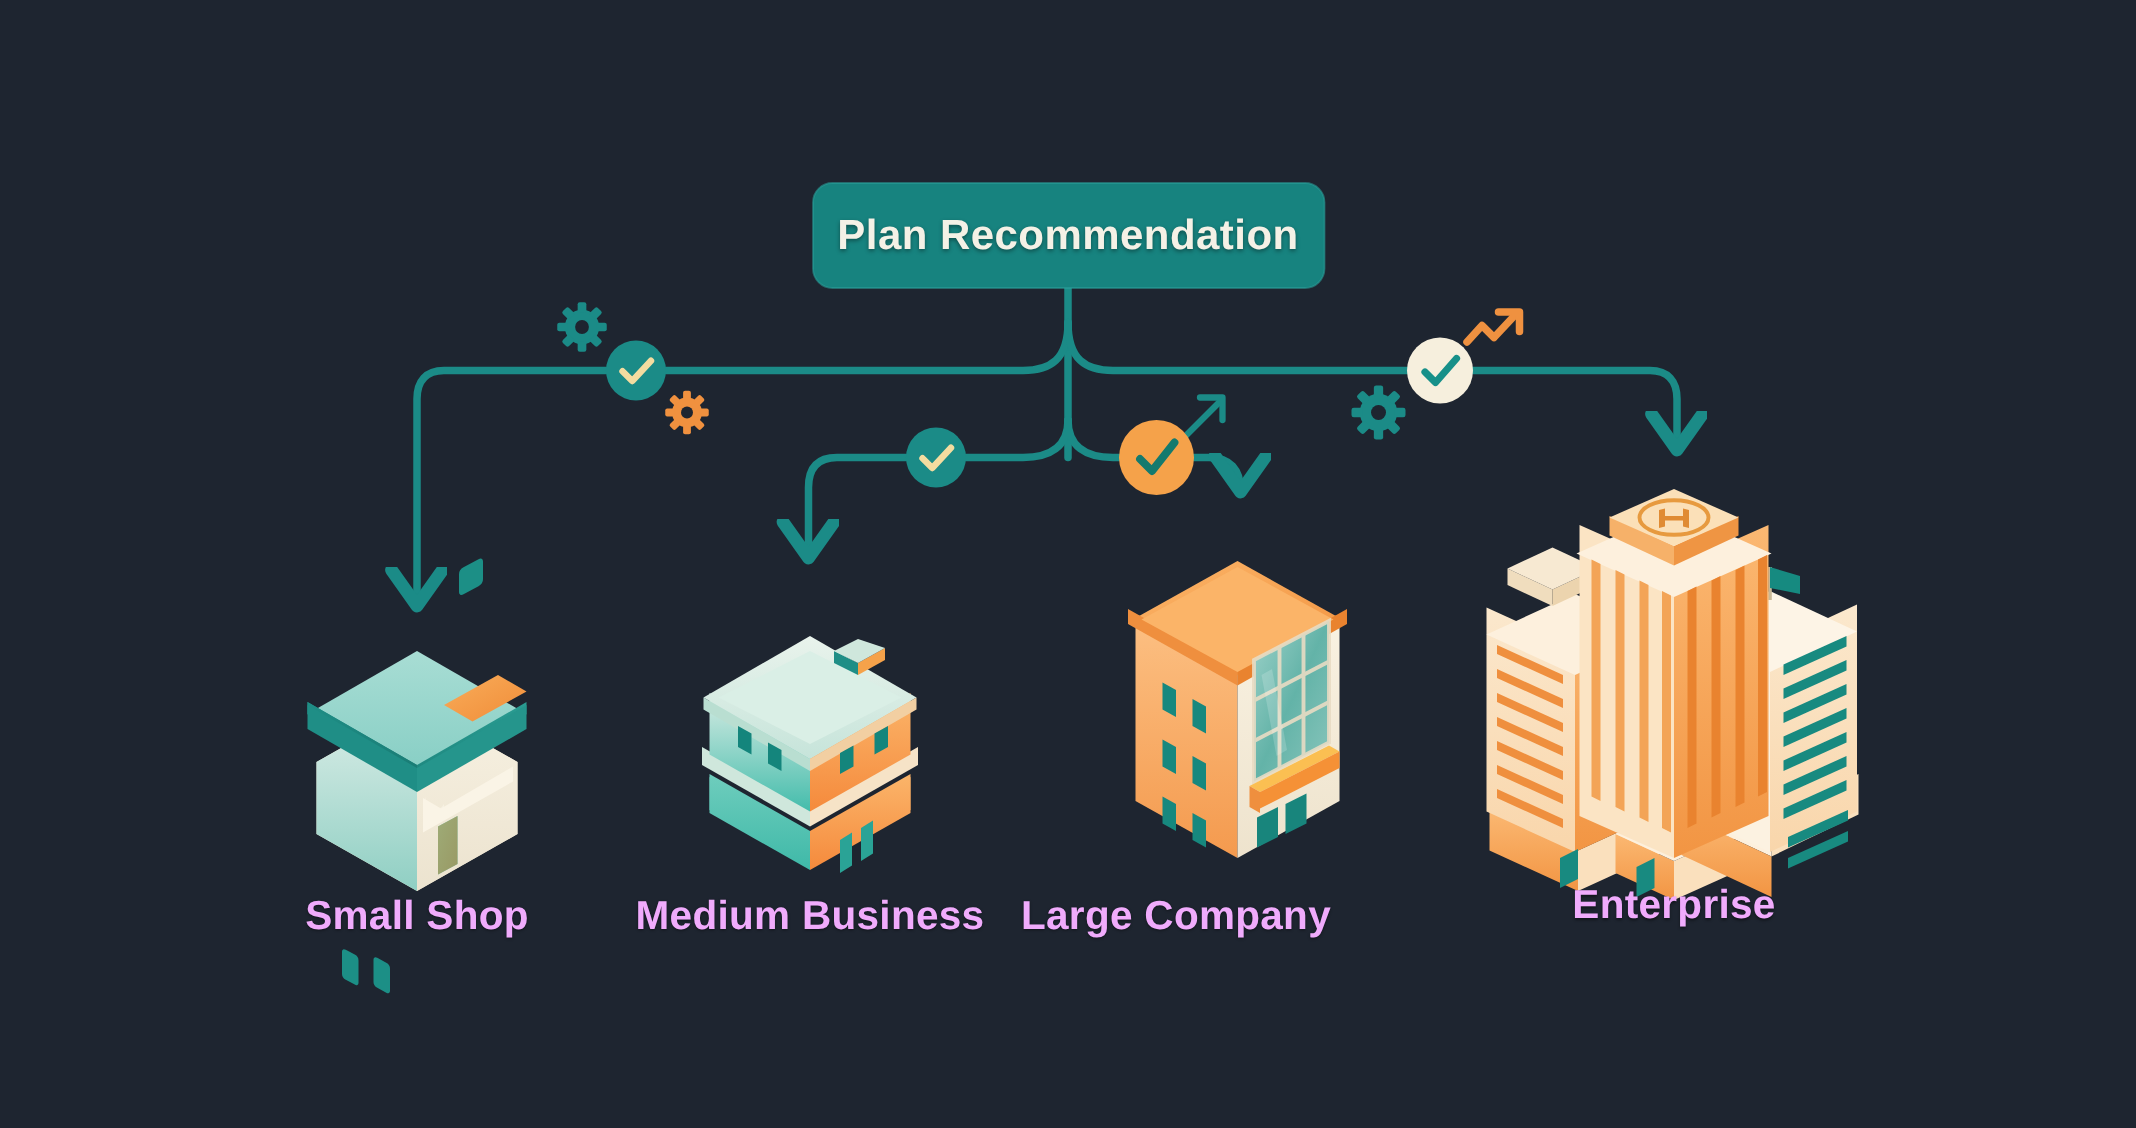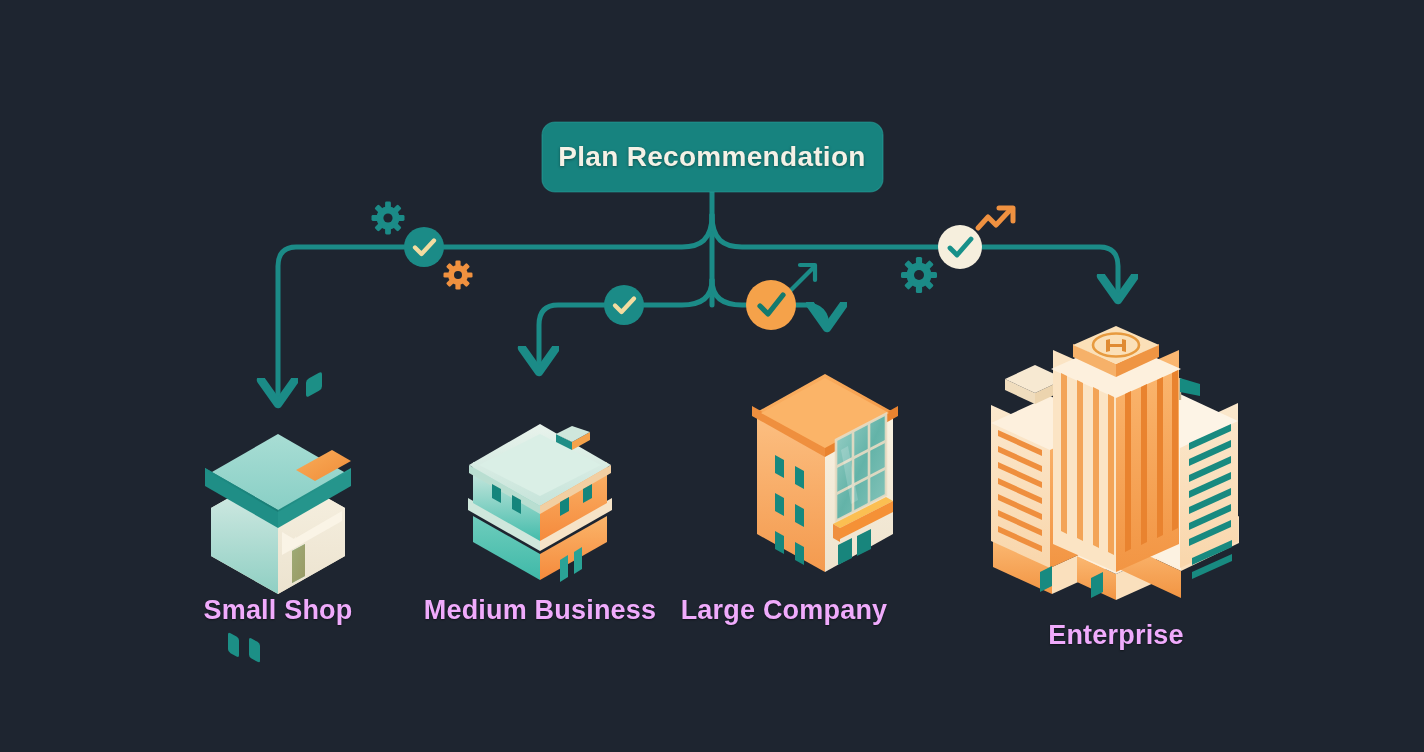--- a/index.html
+++ b/index.html
@@ -483,15 +483,15 @@
   </svg>
 
   <div class="title-text">Plan Recommendation</div>
 
   <div class="node-label" style="left:278px; top:595px;">Small Shop</div>
 
   <div class="node-label" style="left:540px; top:595px;">Medium Business</div>
 
   <div class="node-label" style="left:784px; top:595px;">Large Company</div>
 
-  <div class="node-label" style="left:1116px; top:620px;">Enterprise</div>
+  <div class="node-label" style="left:1116px; top:588px;">Enterprise</div>
 
 </div>
 
 </body></html>

